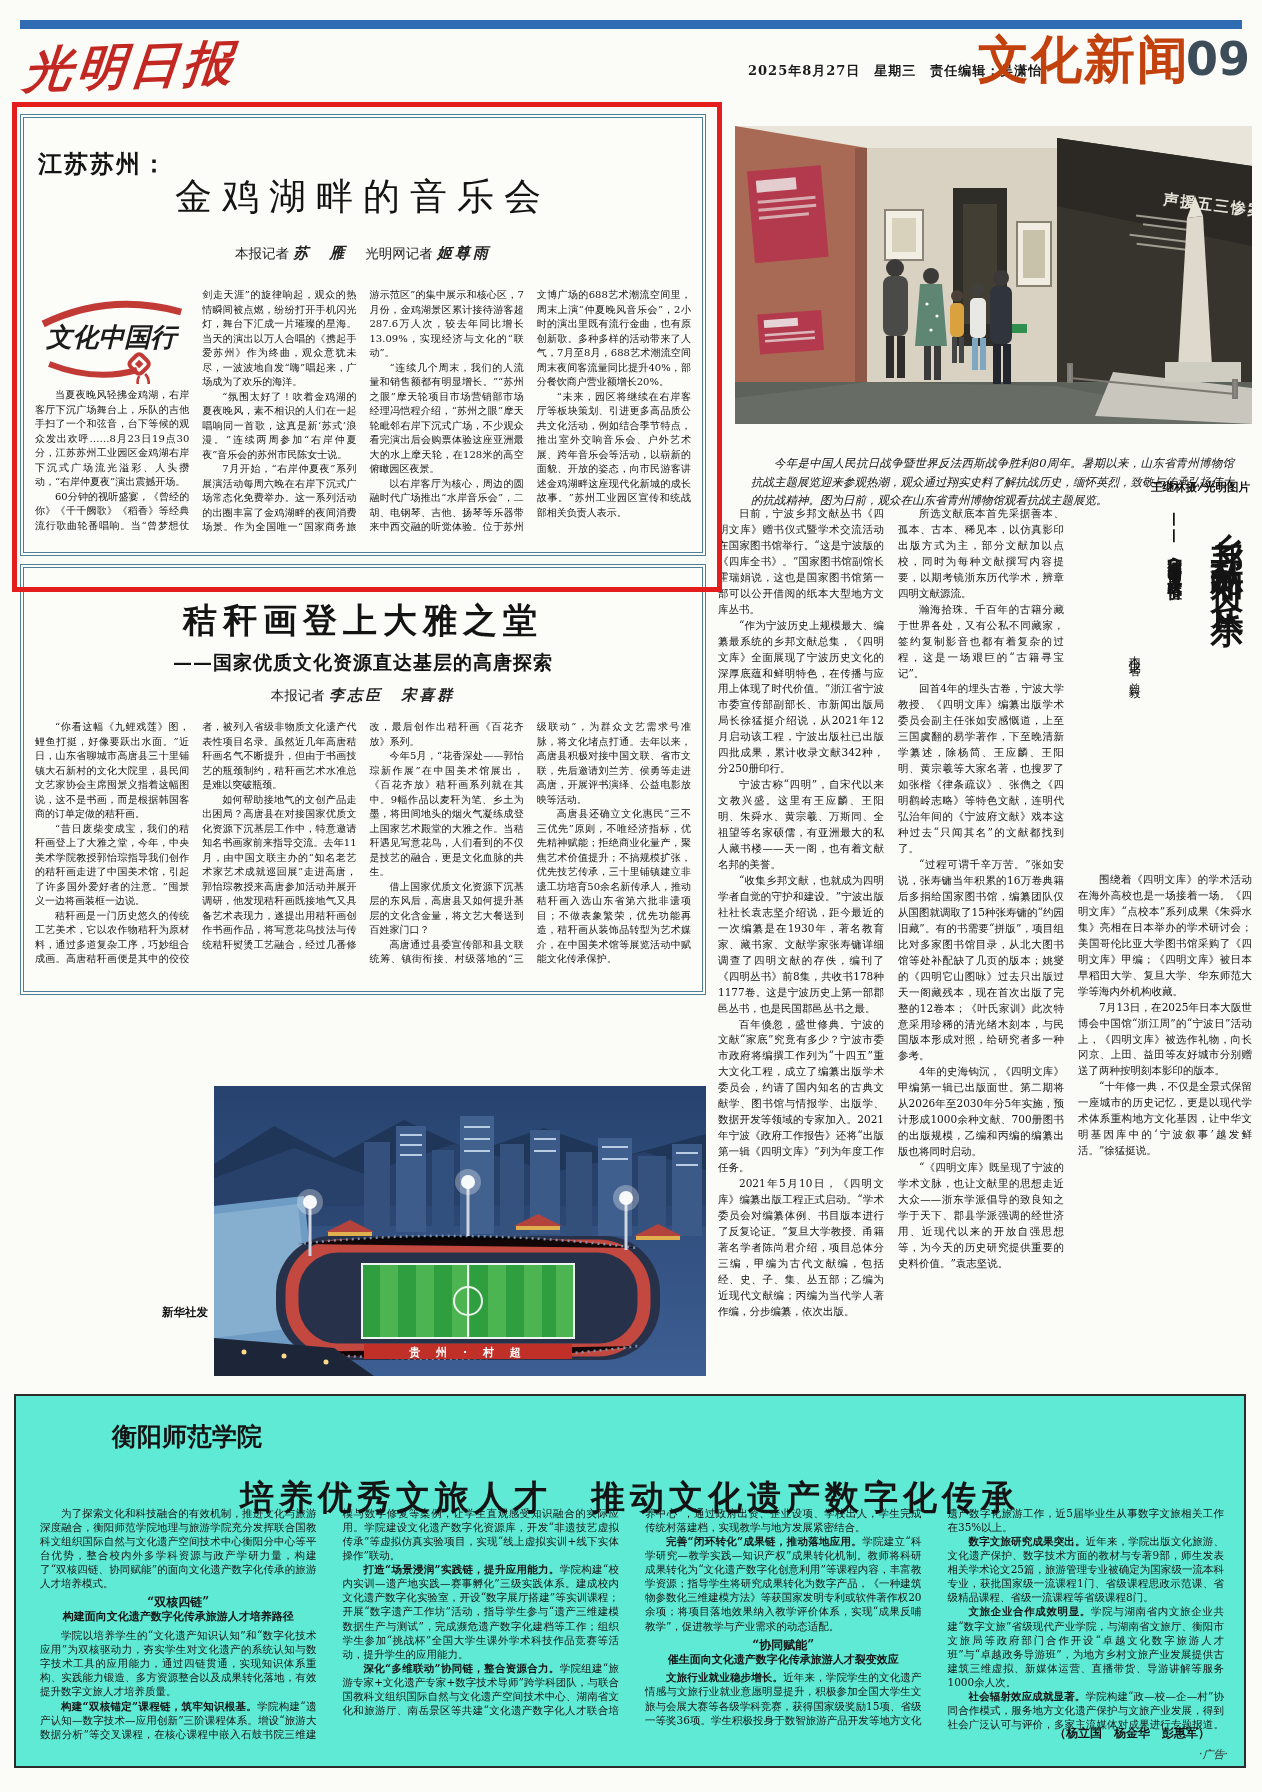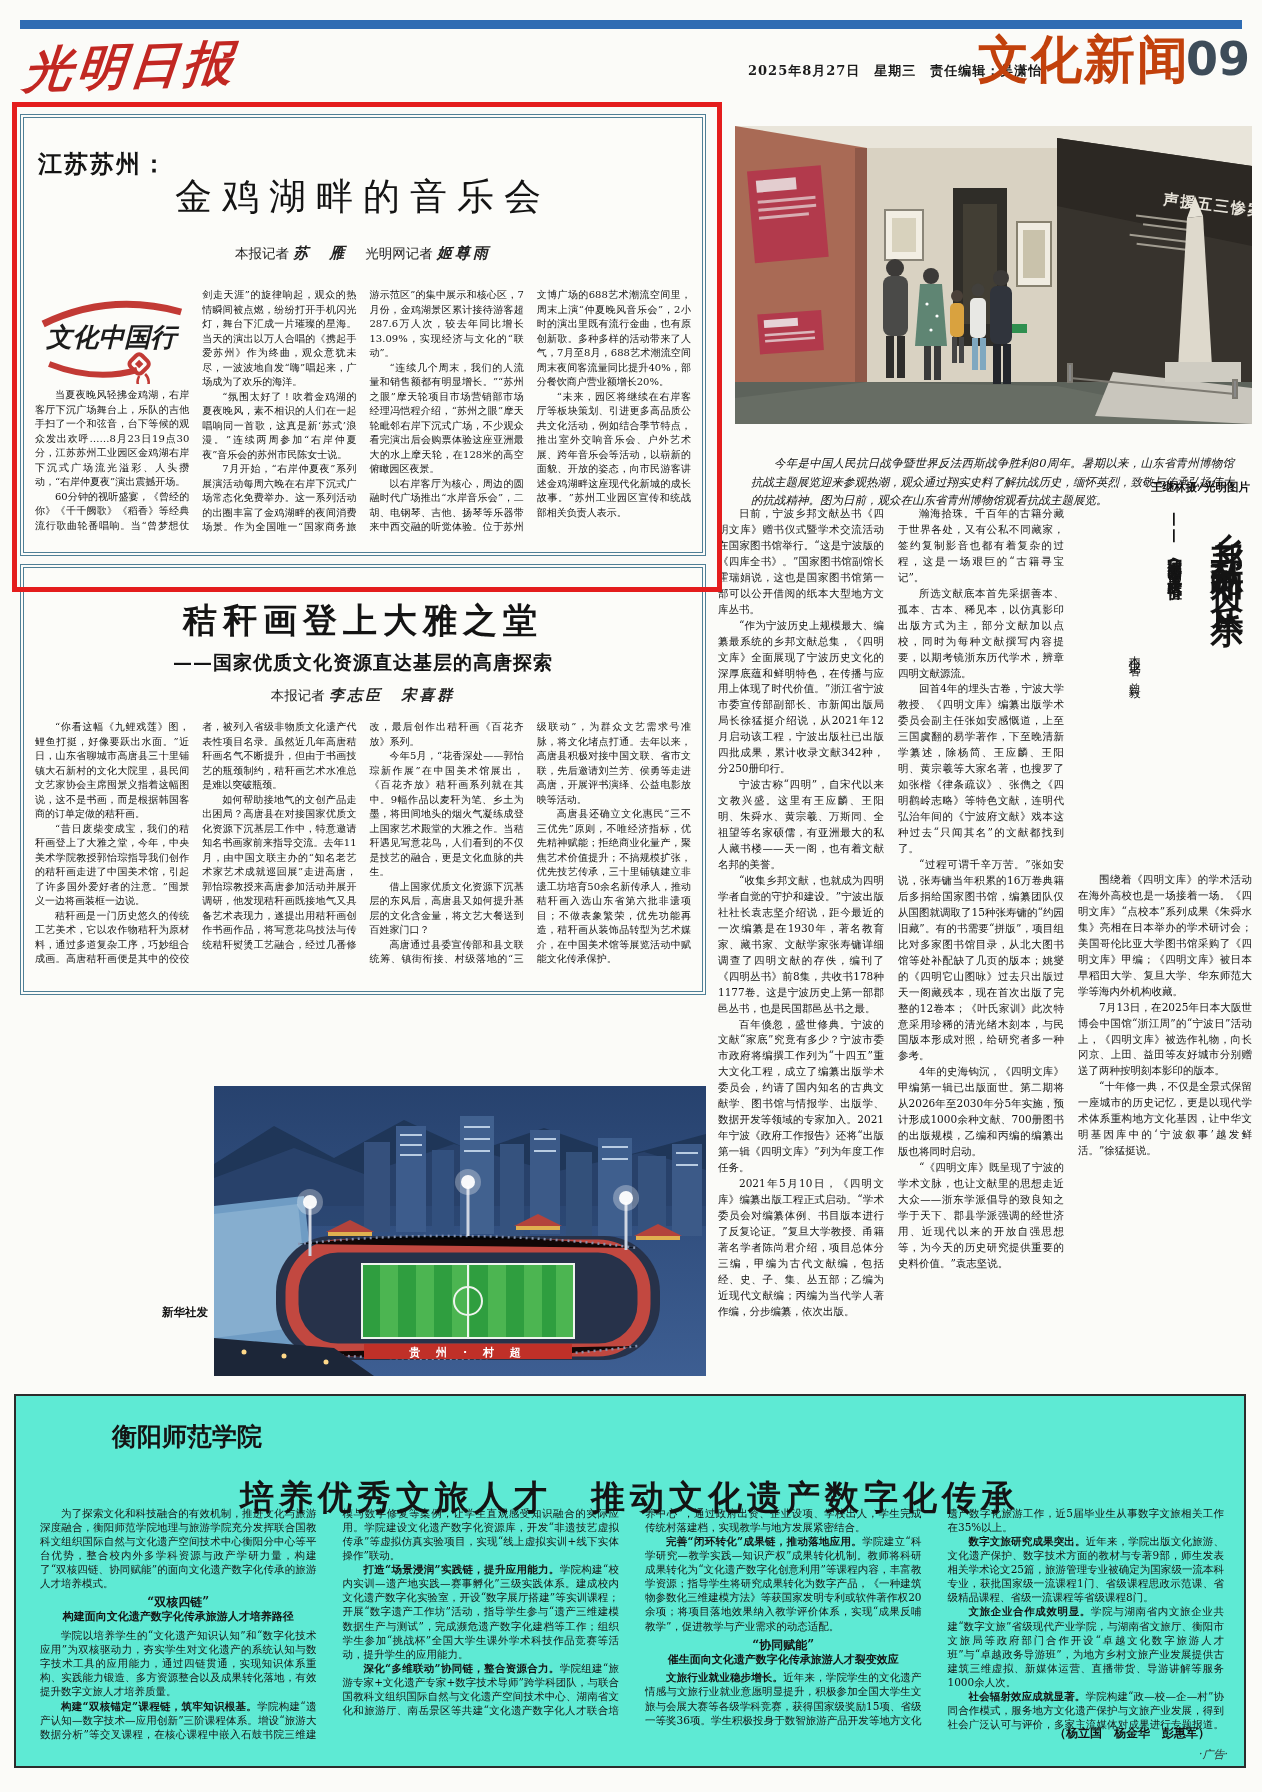--- a/index.html
+++ b/index.html
@@ -214,22 +214,22 @@
   <div class="abs a3">
     <div class="a3col a3colA">
         <p class="para">日前，宁波乡邦文献丛书《四明文库》赠书仪式暨学术交流活动在国家图书馆举行。“这是宁波版的《四库全书》。”国家图书馆副馆长霍瑞娟说，这也是国家图书馆第一部可以公开借阅的纸本大型地方文库丛书。</p>
         <p class="para">“作为宁波历史上规模最大、编纂最系统的乡邦文献总集，《四明文库》全面展现了宁波历史文化的深厚底蕴和鲜明特色，在传播与应用上体现了时代价值。”浙江省宁波市委宣传部副部长、市新闻出版局局长徐猛挺介绍说，从2021年12月启动该工程，宁波出版社已出版四批成果，累计收录文献342种，分250册印行。</p>
         <p class="para">宁波古称“四明”，自宋代以来文教兴盛。这里有王应麟、王阳明、朱舜水、黄宗羲、万斯同、全祖望等名家硕儒，有亚洲最大的私人藏书楼——天一阁，也有着文献名邦的美誉。</p>
         <p class="para">“收集乡邦文献，也就成为四明学者自觉的守护和建设。”宁波出版社社长袁志坚介绍说，距今最近的一次编纂是在1930年，著名教育家、藏书家、文献学家张寿镛详细调查了四明文献的存佚，编刊了《四明丛书》前8集，共收书178种1177卷。这是宁波历史上第一部郡邑丛书，也是民国郡邑丛书之最。</p>
         <p class="para">百年倏忽，盛世修典。宁波的文献“家底”究竟有多少？宁波市委市政府将编撰工作列为“十四五”重大文化工程，成立了编纂出版学术委员会，约请了国内知名的古典文献学、图书馆与情报学、出版学、数据开发等领域的专家加入。2021年宁波《政府工作报告》还将“出版第一辑《四明文库》”列为年度工作任务。</p>
         <p class="para">2021年5月10日，《四明文库》编纂出版工程正式启动。“学术委员会对编纂体例、书目版本进行了反复论证。”复旦大学教授、甬籍著名学者陈尚君介绍，项目总体分三编，甲编为古代文献编，包括经、史、子、集、丛五部；乙编为近现代文献编；丙编为当代学人著作编，分步编纂，依次出版。</p>
       </div>
     <div class="a3col a3colB">
+        <p class="para">所选文献底本首先采据善本、孤本、古本、稀见本，以仿真影印出版方式为主，部分文献加以点校，同时为每种文献撰写内容提要，以期考镜浙东历代学术，辨章四明文献源流。</p>
         <p class="para">瀚海拾珠。千百年的古籍分藏于世界各处，又有公私不同藏家，签约复制影音也都有着复杂的过程，这是一场艰巨的“古籍寻宝记”。</p>
-        <p class="para">所选文献底本首先采据善本、孤本、古本、稀见本，以仿真影印出版方式为主，部分文献加以点校，同时为每种文献撰写内容提要，以期考镜浙东历代学术，辨章四明文献源流。</p>
         <p class="para">回首4年的埋头古卷，宁波大学教授、《四明文库》编纂出版学术委员会副主任张如安感慨道，上至三国虞翻的易学著作，下至晚清新学纂述，除杨简、王应麟、王阳明、黄宗羲等大家名著，也搜罗了如张楷《律条疏议》、张儁之《四明鹳岭志略》等特色文献，连明代弘治年间的《宁波府文献》戏本这种过去“只闻其名”的文献都找到了。</p>
         <p class="para">“过程可谓千辛万苦。”张如安说，张寿镛当年积累的16万卷典籍后多捐给国家图书馆，编纂团队仅从国图就调取了15种张寿镛的“约园旧藏”。有的书需要“拼版”，项目组比对多家图书馆目录，从北大图书馆等处补配缺了几页的版本；姚燮的《四明它山图咏》过去只出版过天一阁藏残本，现在首次出版了完整的12卷本；《叶氏家训》此次特意采用珍稀的清光绪木刻本，与民国版本形成对照，给研究者多一种参考。</p>
         <p class="para">4年的史海钩沉，《四明文库》甲编第一辑已出版面世。第二期将从2026年至2030年分5年实施，预计形成1000余种文献、700册图书的出版规模，乙编和丙编的编纂出版也将同时启动。</p>
         <p class="para">“《四明文库》既呈现了宁波的学术文脉，也让文献里的思想走近大众——浙东学派倡导的致良知之学于天下、郡县学派强调的经世济用、近现代以来的开放自强思想等，为今天的历史研究提供重要的史料价值。”袁志坚说。</p>
       </div>
     <div class="a3col a3colC">
       <div class="a3head">
         <div class="a3title">乡邦文献如何『众乐乐』</div>
         <div class="a3sub">——宁波编纂《四明文库》寻求时代价值</div>
         <div class="a3byl">本报记者　曾毅</div>

